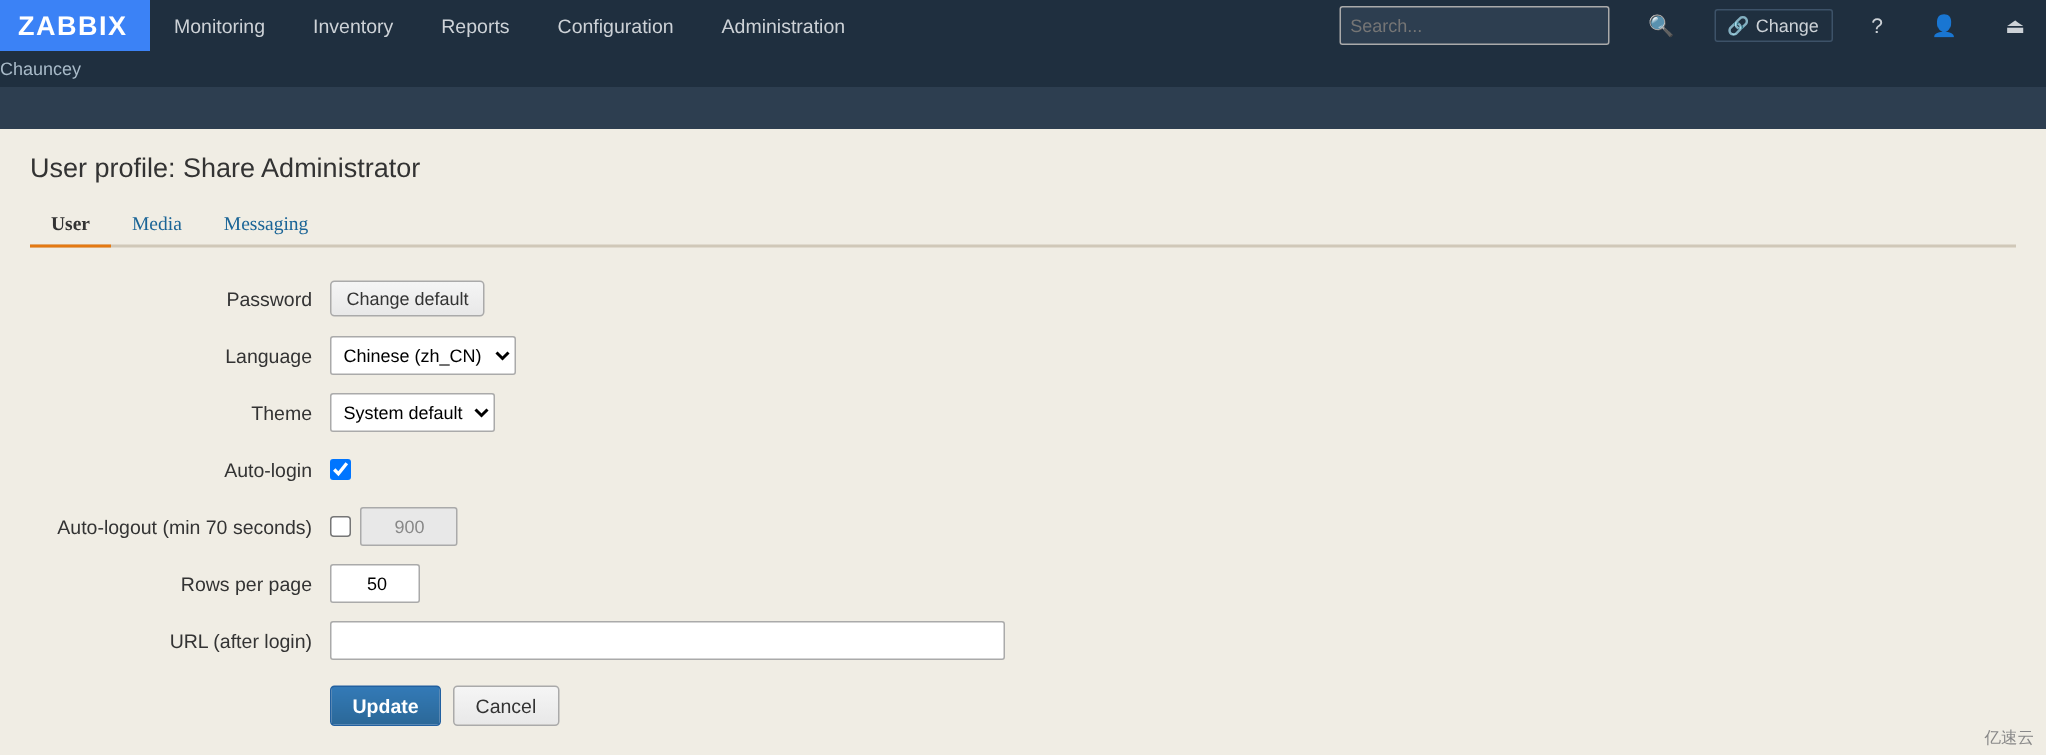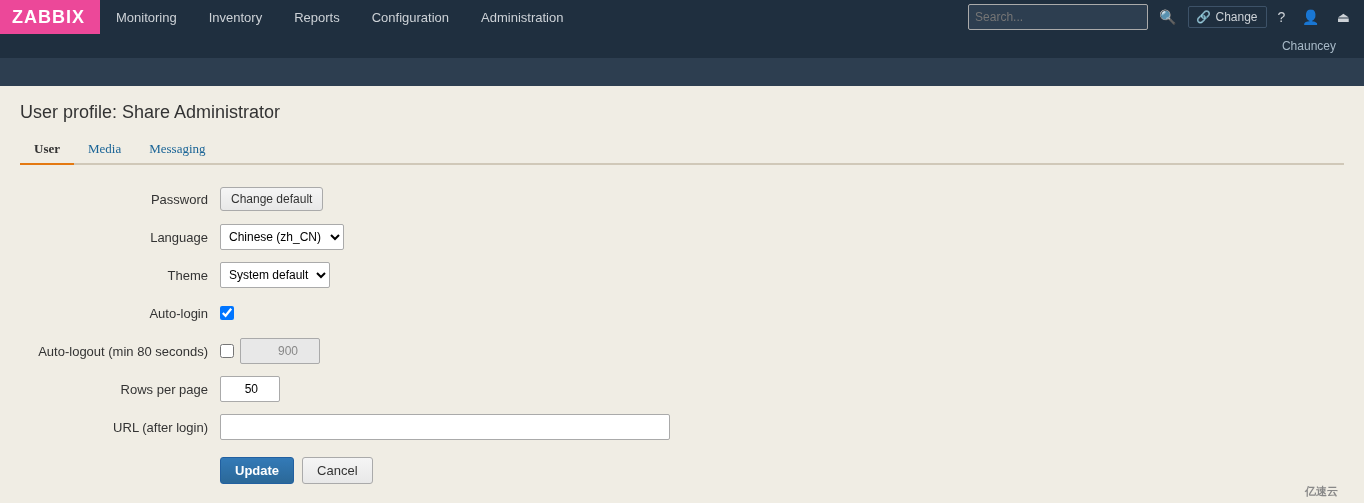--- a/index.html
+++ b/index.html
@@ -7,21 +7,21 @@
 
     
     .navbar {
       background: #1f2f3f;
       height: 34px;
       display: flex;
       align-items: center;
       padding: 0;
     }
     .navbar-logo {
-      background: #ec4899;
+      background: #3b82f6;
       height: 34px;
       display: flex;
       align-items: center;
       padding: 0 12px;
       font-size: 18px;
       font-weight: bold;
       color: white;
       letter-spacing: 1px;
       min-width: 100px;
     }
@@ -36,21 +36,21 @@
       text-decoration: none;
       padding: 0 16px;
       height: 34px;
       display: flex;
       align-items: center;
       font-size: 13px;
     }
     .navbar-right {
       display: flex;
       align-items: center;
-      gap: 5px;
+      gap: 20px;
       padding-right: 8px;
     }
     .search-box {
       background: #2d3e50;
       border: 1px solid #3d5268;
       border-radius: 2px;
       height: 22px;
       width: 180px;
       color: #cdd2d7;
       padding: 0 4px;
@@ -93,21 +93,20 @@
       color: #8fa8c0;
       font-size: 12px;
     }
 
     
     .user-bar {
       background: #1f2f3f;
       height: 24px;
       display: flex;
       align-items: center;
-      justify-content: flex-end;
       padding-right: 28px;
     }
     .user-bar span {
       color: #a8bac8;
       font-size: 12px;
     }
 
     
     .content-area {
       background: #f0ede4;
@@ -211,21 +210,21 @@
       height: 26px;
     }
     input[type="text"].url-input {
       width: 450px;
     }
     input[type="number"].num-input {
       width: 60px;
       text-align: right;
     }
     input[type="number"].num-input-disabled {
-      width: 80px;
+      width: 65px;
       text-align: right;
       background: #e8e8e8;
       color: #888;
     }
     input[type="checkbox"] {
       width: 14px;
       height: 14px;
       cursor: pointer;
     }
     .action-row {
@@ -233,24 +232,23 @@
       align-items: center;
       gap: 8px;
       margin-top: 16px;
       padding-left: 200px;
     }
 
     
     .watermark {
       position: fixed;
       bottom: 4px;
-      right: 26px;
+      right: 8px;
       font-size: 11px;
       color: #888;
-      font-weight: bold;
     }
   </style>
 </head>
 <body>
 
 <div class="navbar">
   <div class="navbar-logo">ZABBIX</div>
   <nav class="navbar-menu">
     <a href="#">Monitoring</a>
     <a href="#">Inventory</a>
@@ -323,21 +321,21 @@
     </div>
 
     <div class="form-row">
       <div class="form-label">Auto-login</div>
       <div class="form-control">
         <input type="checkbox" checked="" style="">
       </div>
     </div>
 
     <div class="form-row">
-      <div class="form-label">Auto-logout (min 80 seconds)</div>
+      <div class="form-label">Auto-logout (min 70 seconds)</div>
       <div class="form-control">
         <input type="checkbox" style="">
         <input type="number" class="num-input-disabled" value="900" disabled="" style="">
       </div>
     </div>
 
 
     <div class="form-row">
       <div class="form-label">Rows per page</div>
       <div class="form-control">

